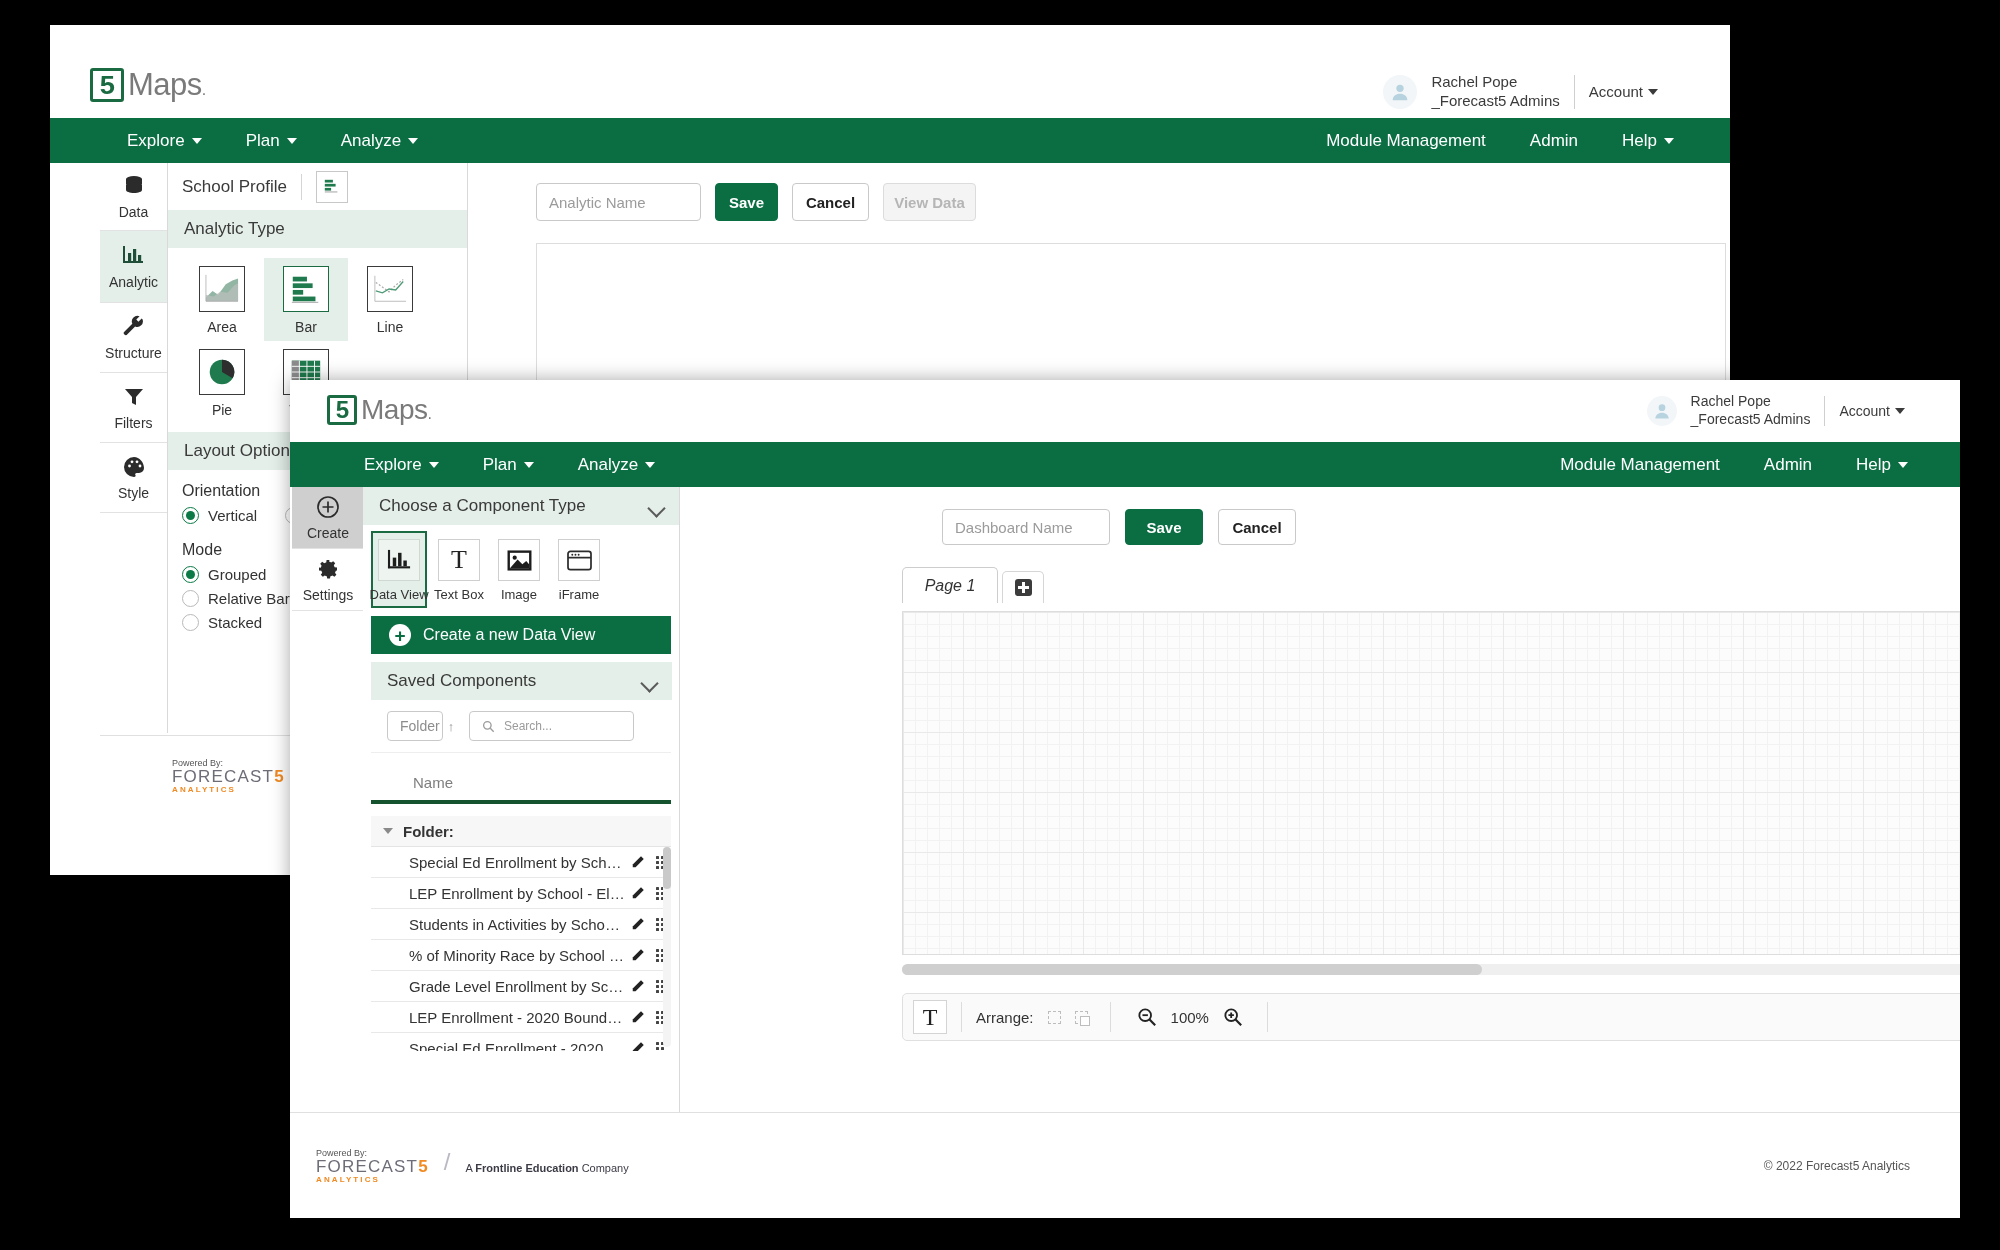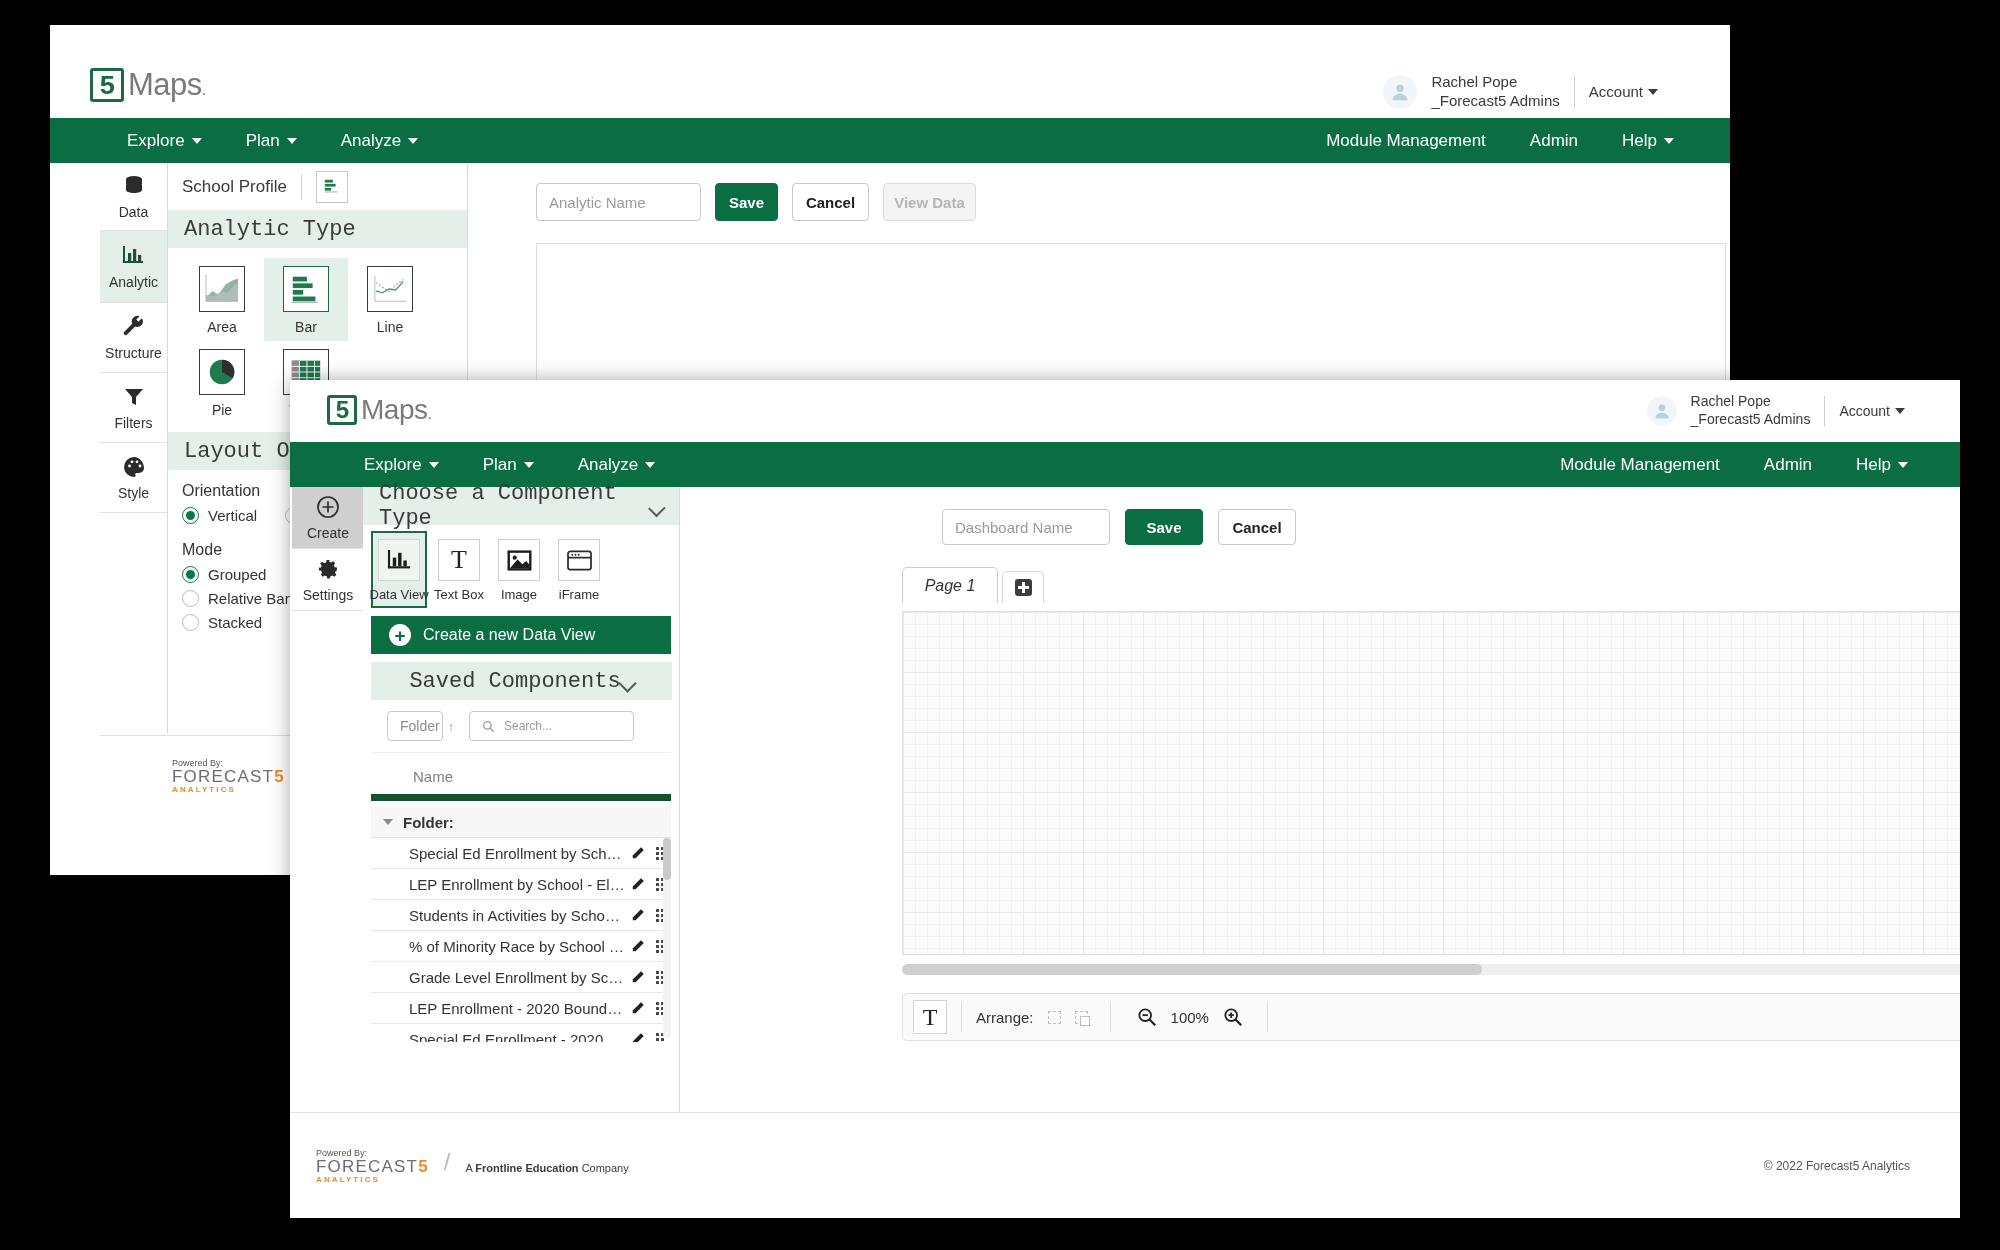--- a/index.html
+++ b/index.html
@@ -55,24 +55,23 @@
   .railitem{
     display:flex;flex-direction:column;align-items:center;justify-content:center;
     gap:6px;border-bottom:1px solid #e2e2e2;color:#333;font-size:14px;
     box-sizing:border-box;
   }
   .railitem.active{background:#e4efe9;}
   .railitem.active-grey{background:#cfcfcf;}
 
   
   .panelhdr{
-    background:#e4efe9;color:#3a3a3a;font-size:22px;
+    background:#e4efe9;color:#3a3a3a;font-size:17px;
     display:flex;align-items:center;padding:0 16px;box-sizing:border-box;
     justify-content:space-between;
-    font-family:Liberation Mono, monospace;
   }
 
   .typegrid{display:flex;flex-wrap:wrap;}
   .typecell{
     width:84px;padding:8px 0 6px;display:flex;flex-direction:column;
     align-items:center;gap:7px;box-sizing:border-box;
   }
   .typecell.sel{background:#e4efe9;}
   .typebox{
     width:46px;height:46px;border:1px solid #3a3a3a;background:#fff;
@@ -578,40 +577,40 @@
             </span>
             <span class="comp-lbl">iFrame</span>
           </div>
         </div>
 
         <div class="createbar" style="height:38px;margin:4px 8px 0;">
           <span class="plus-circle">+</span>
           <span>Create a new Data View</span>
         </div>
 
-        <div class="panelhdr" style="height:38px;margin:8px 8px 0;width:301px;justify-content:center;">
+        <div class="panelhdr" style="height:38px;margin:8px 8px 0;width:301px;">
           <span>Saved Components</span>
           <span style="transform:rotate(-135deg);width:11px;height:11px;border-left:2px solid #5a5a5a;border-top:2px solid #5a5a5a;margin-top:5px;"></span>
         </div>
 
         <div style="display:flex;align-items:center;gap:26px;padding:11px 8px 11px 16px;border-bottom:1px solid #eee;margin:0 8px;">
           <span class="txtinput" style="width:56px;height:30px;gap:8px;color:#8d8d8d;font-size:14px;">
             <span>Folder</span>
             <span style="font-size:13px;">↑</span>
           </span>
           <span class="txtinput" style="width:165px;height:30px;gap:9px;font-size:12px;">
             <svg width="13" height="13" viewBox="0 0 16 16">
                 <circle cx="6.6" cy="6.6" r="4.6" fill="none" stroke="#9b9b9b" stroke-width="1.6"></circle>
                 <path d="M10.2 10.2 L14.4 14.4" stroke="#9b9b9b" stroke-width="1.6"></path>
               </svg>
             <span>Search...</span>
           </span>
         </div>
 
-        <div style="padding:9px 8px 9px 42px;border-bottom:7px solid #14532d;margin:6px 8px;font-size:15px;color:#7e7e7e;">
+        <div style="padding:9px 8px 9px 42px;border-bottom:4px solid #14532d;margin:12px 8px;font-size:15px;color:#7e7e7e;">
           <span>Name</span>
         </div>
 
         <div style="position:relative;margin:0 8px;height:235px;overflow:hidden;">
           <div style="display:flex;align-items:center;gap:10px;height:31px;background:#f7f7f7;border-bottom:1px solid #e4e4e4;padding-left:12px;box-sizing:border-box;">
             <i class="tri"></i>
             <span style="font-size:15px;font-weight:700;color:#333;">Folder:</span>
           </div>
 
           <div class="srow">

